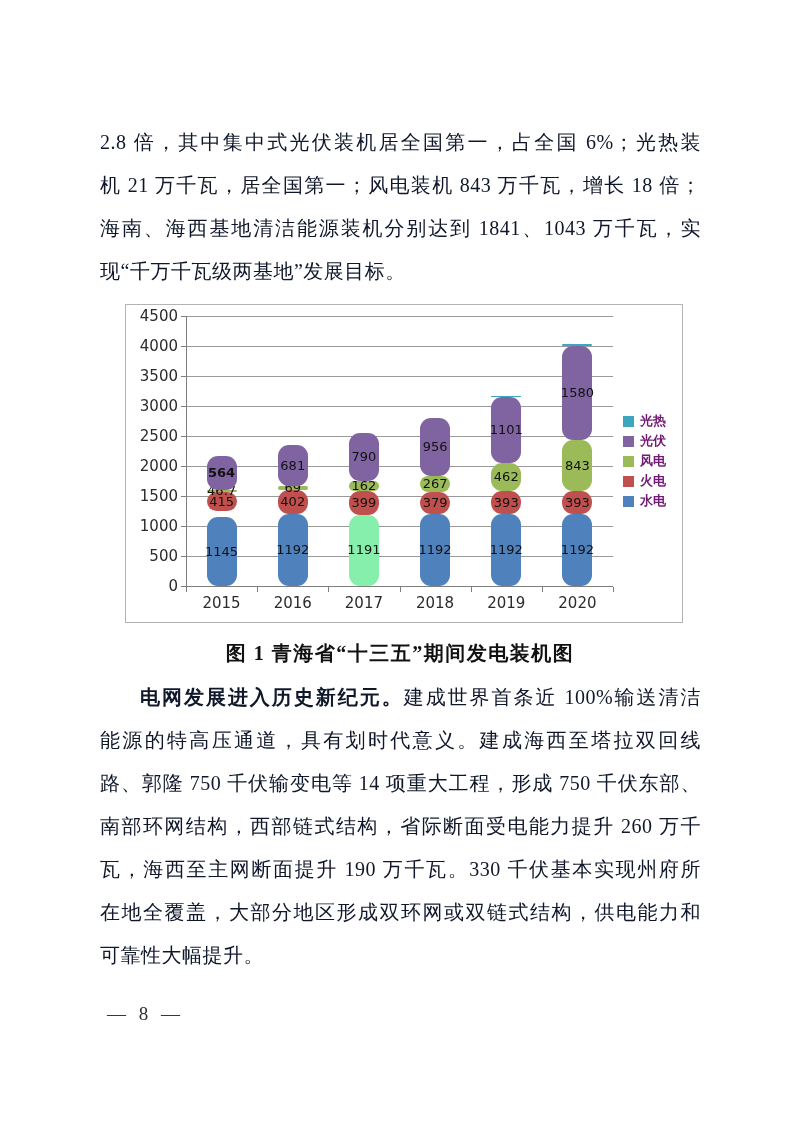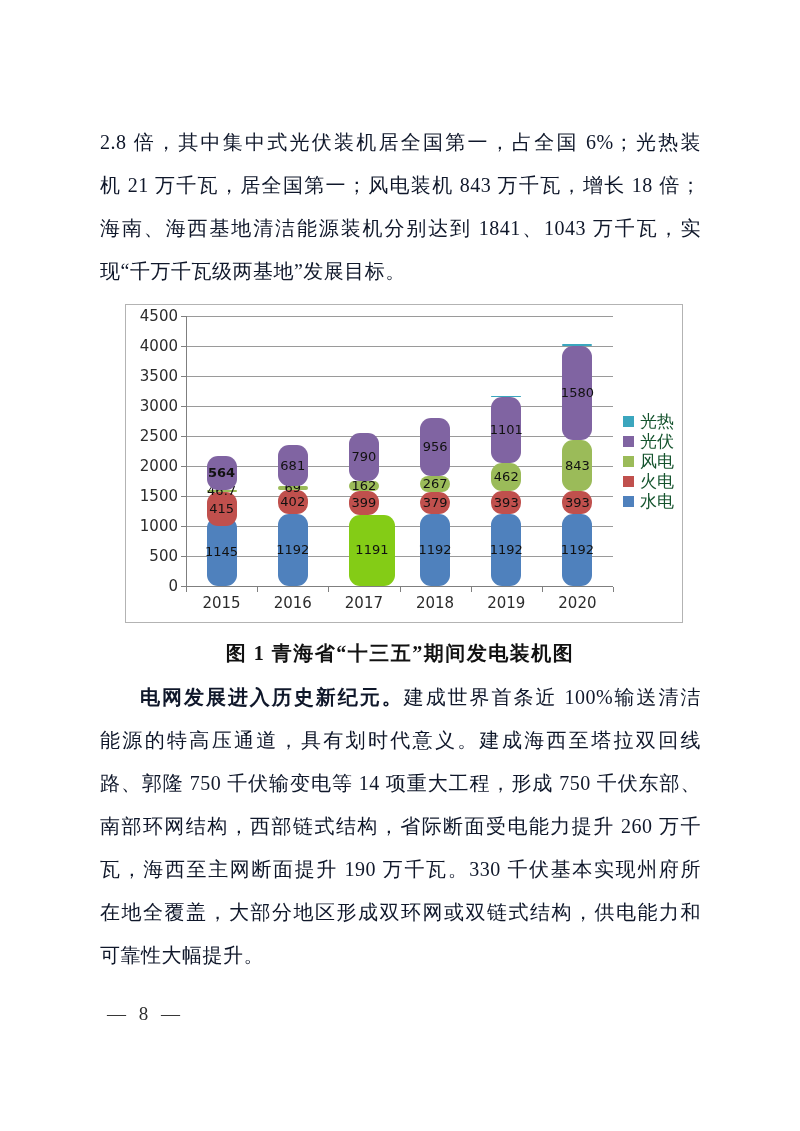--- a/index.html
+++ b/index.html
@@ -38,21 +38,21 @@
   .ylab { width:48px; text-align:right; font-size:15px; color:#2b2b2b; line-height:18px; }
   .xlab { font-size:15px; color:#2b2b2b; transform:translateX(-50%); line-height:18px; }
   .bar-seg { width:30px;border-radius:11px; }
   .bar-label {
     left:50%; top:50%; transform:translate(-50%,-50%);
     font-size:13px; color:#111; white-space:nowrap; line-height:14px;
   }
   .legend { width:70px; }
   .legend-entry { position:static !important; display:flex; align-items:center; height:20px; }
   .legend-swatch { position:static !important; width:11px; height:11px; margin-right:6px; flex:0 0 auto; }
-  .legend-text { position:static !important; font-size:17px; font-weight:400; color:#14532d; white-space:nowrap; }
+  .legend-text { position:static !important; font-size:13px; font-weight:700; color:#701a75; white-space:nowrap; }
 
   .pageno {
     position:absolute; left:107px; top:1003px;
     font-size:19px; letter-spacing:4px; color:#2e2e2e;
   }
 </style>
 </head>
 <body>
 
 <div class="page">
@@ -107,42 +107,42 @@
       <div class="xtick" style="left: 487px; top: 282px;"></div>
       <div class="xlab" style="left: 95.5833px; top: 289px;">2015</div>
       <div class="xlab" style="left: 166.75px; top: 289px;">2016</div>
       <div class="xlab" style="left: 237.917px; top: 289px;">2017</div>
       <div class="xlab" style="left: 309.083px; top: 289px;">2018</div>
       <div class="xlab" style="left: 380.25px; top: 289px;">2019</div>
       <div class="xlab" style="left: 451.417px; top: 289px;">2020</div>
       <div class="bar-seg" style="left: 80.5833px; top: 212.3px; height: 68.7px; background: rgb(79, 129, 189);">
         <div class="bar-label">1145</div>
       </div>
-      <div class="bar-seg" style="left: 80.5833px; top: 187.4px; height: 34px; background: rgb(192, 80, 77);">
+      <div class="bar-seg" style="left: 80.5833px; top: 187.4px; height: 19px; background: rgb(192, 80, 77);">
         <div class="bar-label">415</div>
       </div>
       <div class="bar-seg" style="left: 80.5833px; top: 184.598px; height: 2.802px; background: rgb(155, 187, 89);">
         <div class="bar-label">46.7</div>
       </div>
       <div class="bar-seg" style="left: 80.5833px; top: 150.758px; height: 33.84px; background: rgb(128, 100, 162); font-weight: bold;">
         <div class="bar-label">564</div>
       </div>
       <div class="bar-seg" style="left: 151.75px; top: 209.48px; height: 71.52px; background: rgb(79, 129, 189);">
         <div class="bar-label">1192</div>
       </div>
       <div class="bar-seg" style="left: 151.75px; top: 185.36px; height: 24.12px; background: rgb(192, 80, 77);">
         <div class="bar-label">402</div>
       </div>
       <div class="bar-seg" style="left: 151.75px; top: 181.22px; height: 4.14px; background: rgb(155, 187, 89);">
         <div class="bar-label">69</div>
       </div>
       <div class="bar-seg" style="left: 151.75px; top: 140.36px; height: 40.86px; background: rgb(128, 100, 162);">
         <div class="bar-label">681</div>
       </div>
-      <div class="bar-seg" style="left: 222.917px; top: 209.54px; height: 71.46px; background: #84cc16; padding-left: 16px;">
+      <div class="bar-seg" style="left: 222.917px; top: 209.54px; height: 71.46px; background: #86efac;">
         <div class="bar-label">1191</div>
       </div>
       <div class="bar-seg" style="left: 222.917px; top: 185.6px; height: 23.94px; background: rgb(192, 80, 77);">
         <div class="bar-label">399</div>
       </div>
       <div class="bar-seg" style="left: 222.917px; top: 175.88px; height: 9.72px; background: rgb(155, 187, 89);">
         <div class="bar-label">162</div>
       </div>
       <div class="bar-seg" style="left: 222.917px; top: 128.48px; height: 47.4px; background: rgb(128, 100, 162);">
         <div class="bar-label">790</div>

